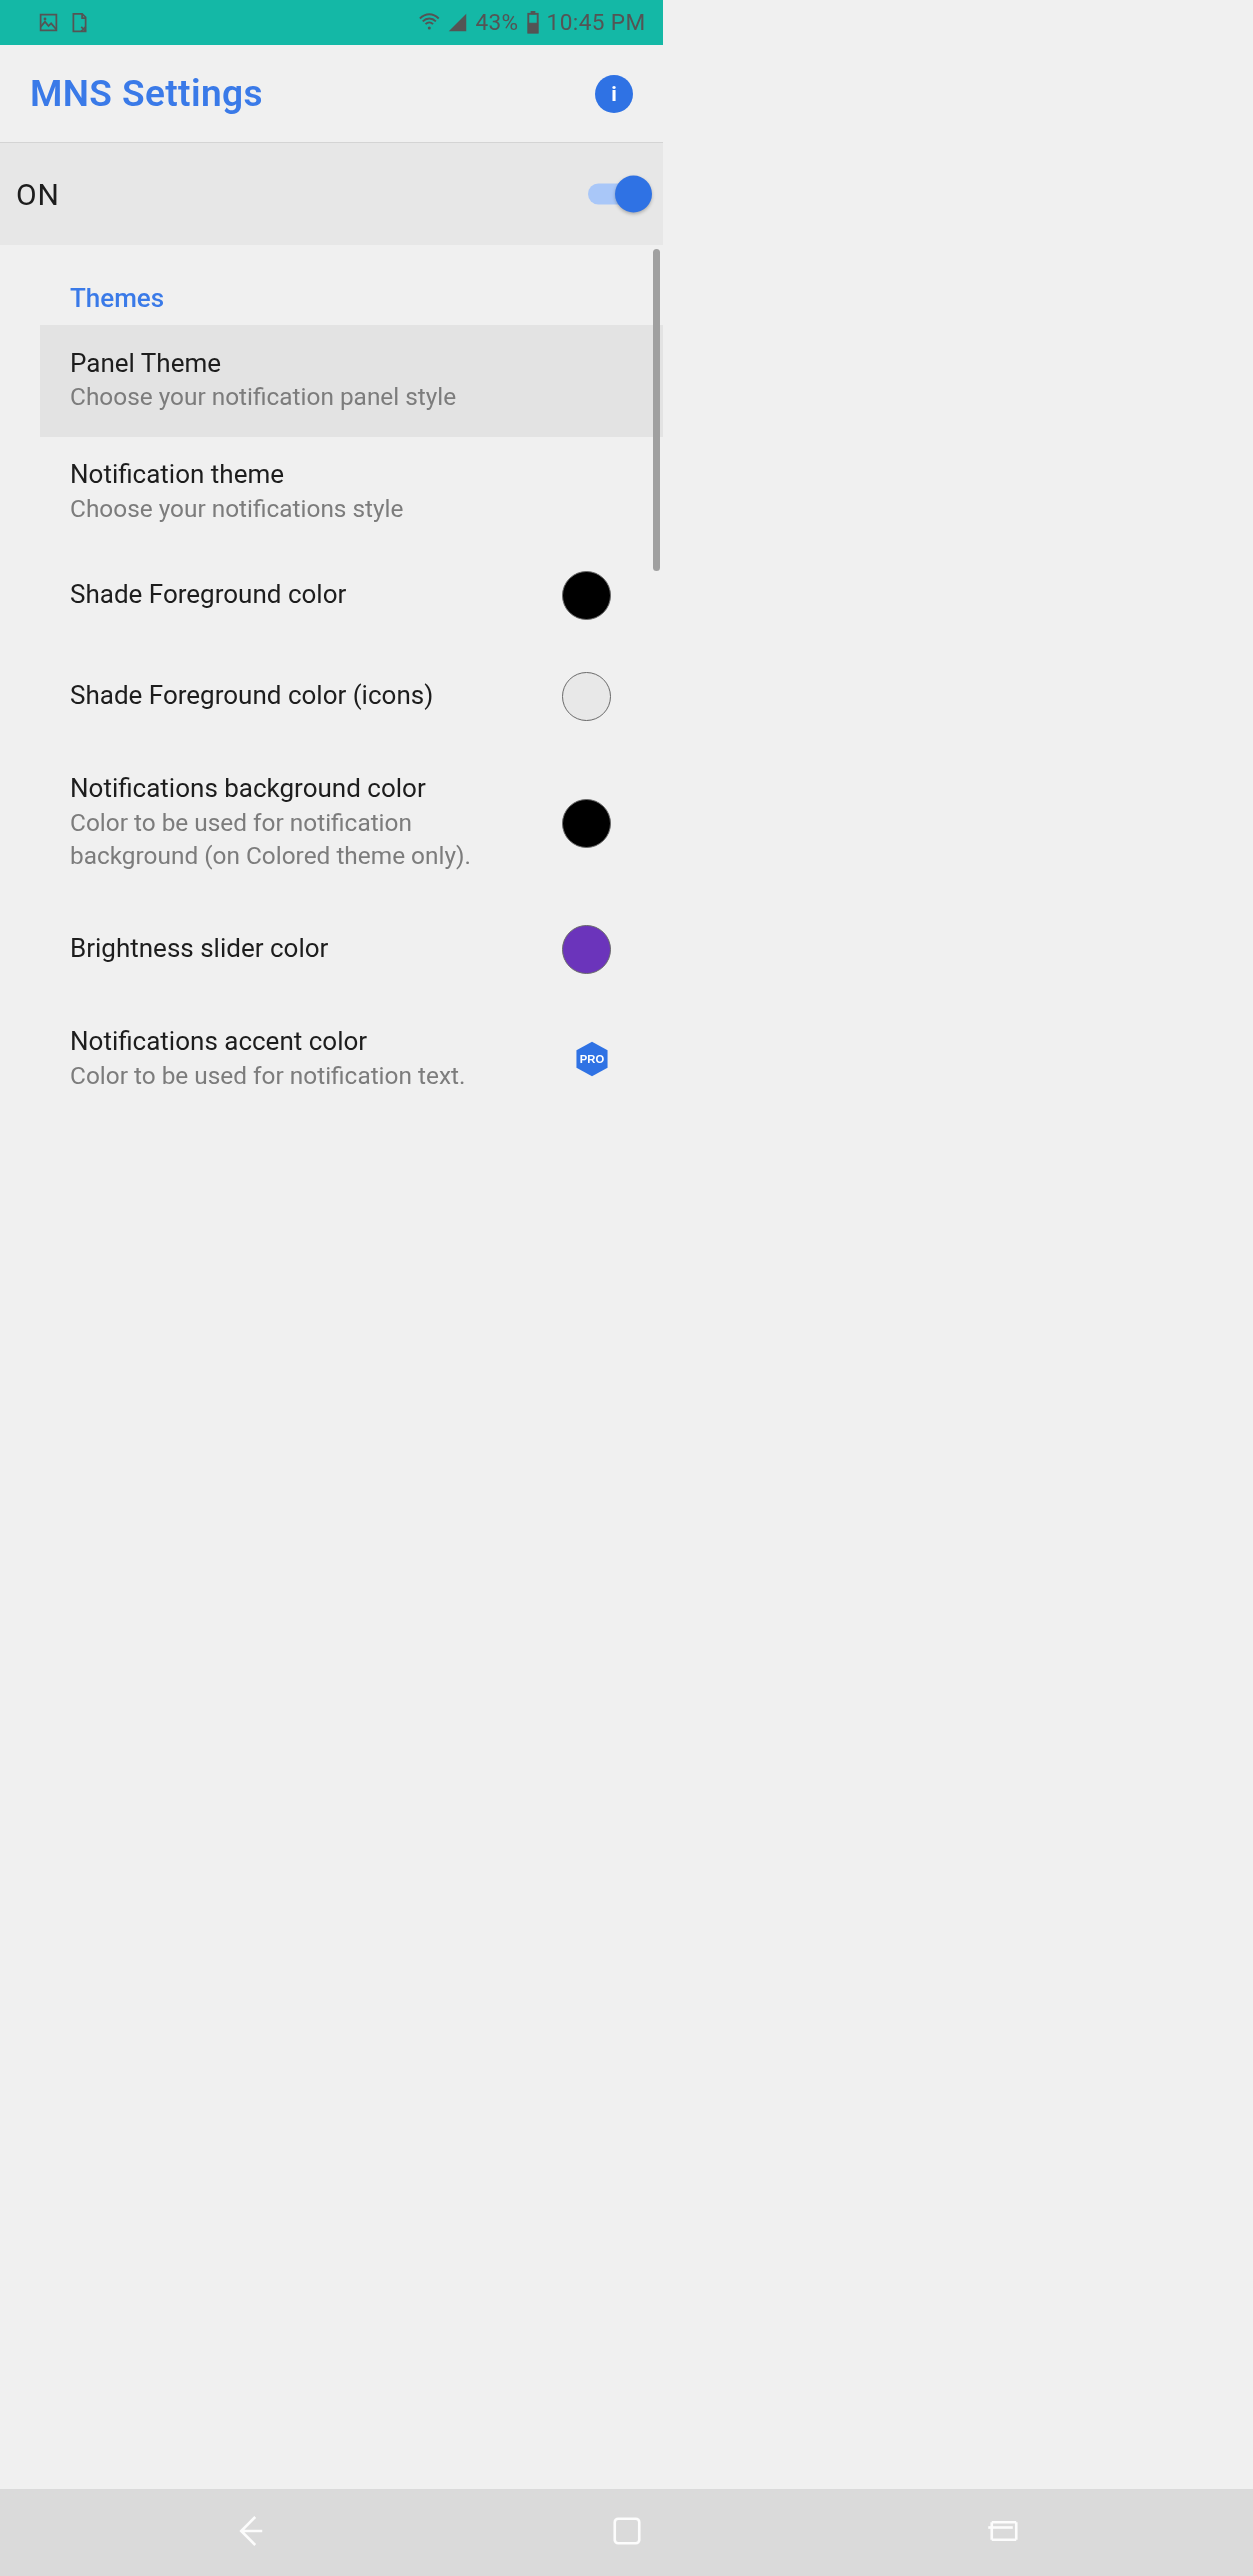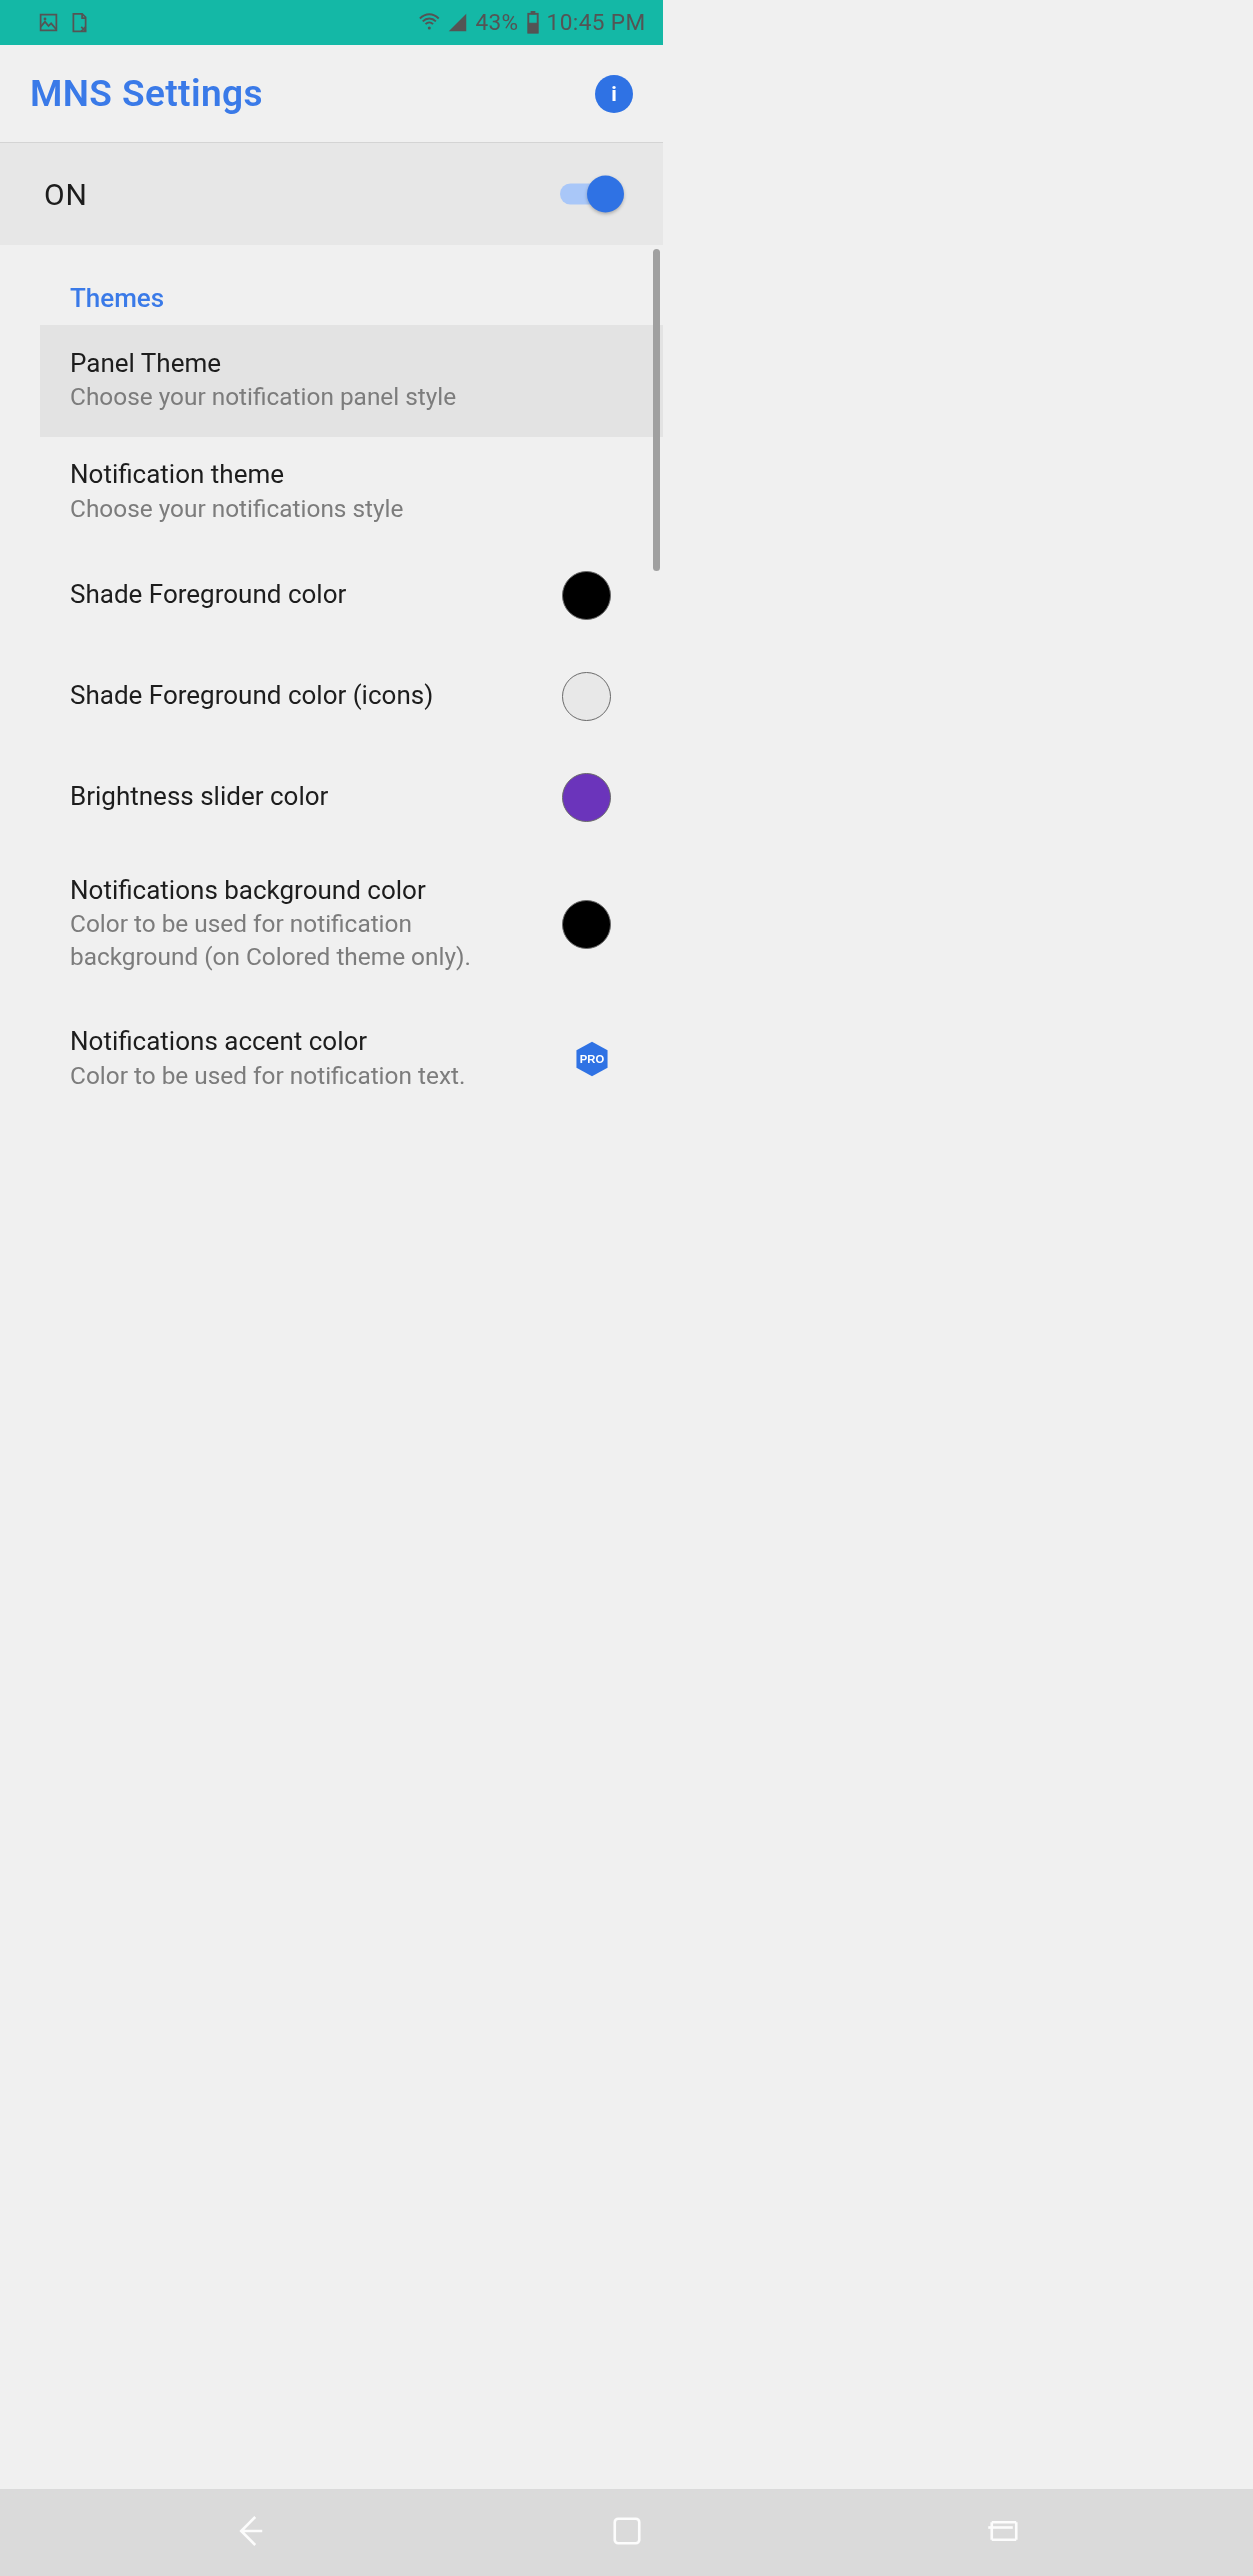--- a/index.html
+++ b/index.html
@@ -55,21 +55,21 @@
     font-weight: 700;
     font-size: 21px;
   }
 
   
   .master-row {
     height: 102px;
     background: #e7e7e7;
     display: flex;
     align-items: center;
-    padding: 0 44px;
+    padding: 0 16px;
   }
   .master-label {
     font-size: 30px;
     color: #1d1d1d;
     letter-spacing: 0.9px;
   }
   .switch {
     margin-left: auto;
     position: relative;
     width: 59px; height: 30px;
@@ -235,31 +235,31 @@
 
   <div class="pref spaced">
     <div class="pref-text">
       <div class="pref-title">Shade Foreground color (icons)</div>
     </div>
     <div class="swatch" style="background: rgb(232, 232, 232);"></div>
   </div>
 
   <div class="pref spaced">
     <div class="pref-text">
-      <div class="pref-title">Brightness slider color</div>
-    </div>
-    <div class="swatch" style="background: rgb(107, 52, 187);"></div>
-  </div>
-
-  <div class="pref spaced">
-    <div class="pref-text">
       <div class="pref-title">Notifications background color</div>
       <div class="pref-summary">Color to be used for notification background (on Colored theme only).</div>
     </div>
     <div class="swatch" style="background: rgb(0, 0, 0);"></div>
+  </div>
+
+  <div class="pref spaced">
+    <div class="pref-text">
+      <div class="pref-title">Brightness slider color</div>
+    </div>
+    <div class="swatch" style="background: rgb(107, 52, 187);"></div>
   </div>
 
   <div class="pref spaced">
     <div class="pref-text">
       <div class="pref-title">Notifications accent color</div>
       <div class="pref-summary">Color to be used for notification text.</div>
     </div>
     <svg class="pro-badge" viewBox="0 0 44 44">
       <polygon points="22,2 40,12 40,32 22,42 4,32 4,12" fill="#2f72e4"></polygon>
       <text x="22" y="27" text-anchor="middle" fill="#fff" font-size="13" font-weight="700" font-family="Arial">PRO</text>

